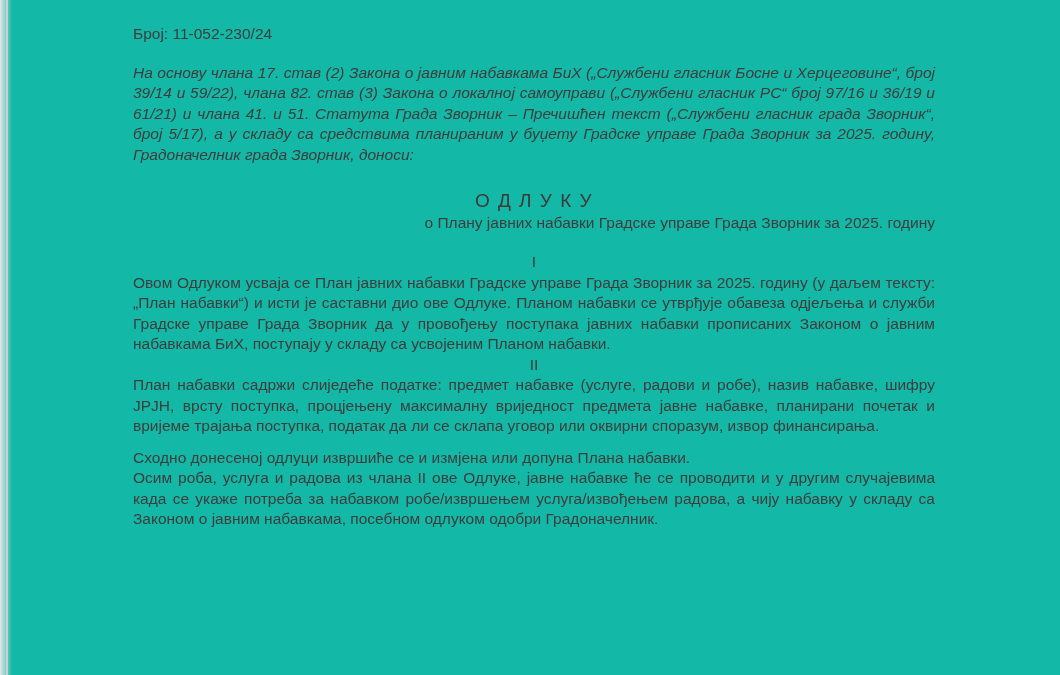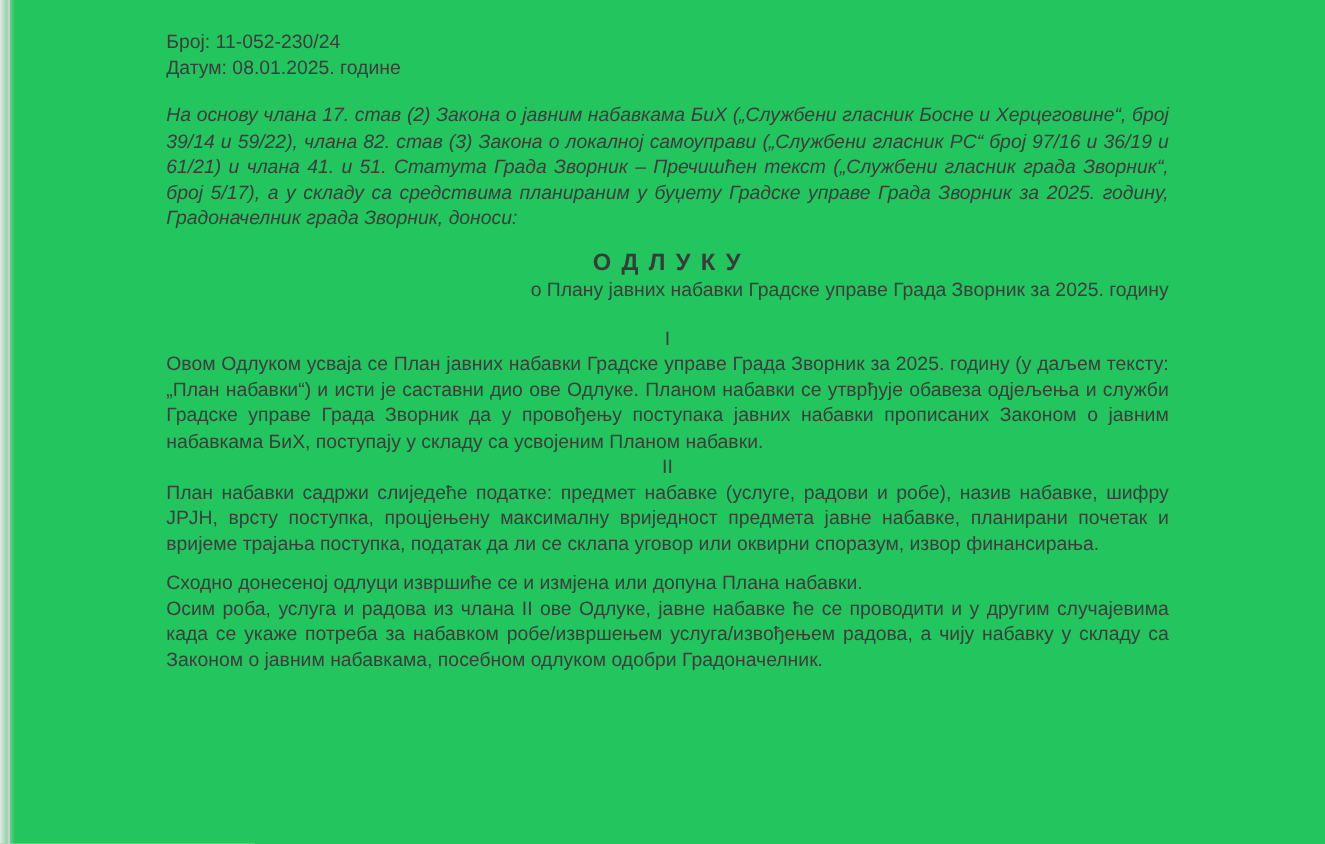--- a/index.html
+++ b/index.html
@@ -11,21 +11,21 @@
     width: 1060px;
     height: 675px;
     overflow: hidden;
     position: relative;
     font-family: "Liberation Sans", sans-serif;
     color: #3d3d3d;
   }
   .page {
     position: absolute;
     inset: 0;
-    background: #22c55e;
+    background: #14b8a6;
   }
   .edge-shade {
     position: absolute;
     left: 0; top: 0; bottom: 0;
     width: 12px;
     background: linear-gradient(to right, #e6e6e6, rgba(255,255,255,0));
   }
   .edge-line {
     position: absolute;
     left: 6px; top: 0; bottom: 0;
@@ -46,27 +46,26 @@
   }
   .para {
     margin: 0;
     text-align: justify;
   }
   .preamble {
     margin-top: 18px;
     font-style: italic;
   }
   .doc-title {
-    margin: 13px 0 0 0;
+    margin: 24px 0 0 0;
     text-align: center;
     font-size: 19px;
     line-height: 23px;
     letter-spacing: 1.5px;
     color: #3a3a3a;
-    font-weight: bold;
   }
   .doc-subtitle {
     margin: 0;
     text-align: right;
     line-height: 21px;
   }
   .section-numeral {
     margin: 0;
     text-align: center;
     line-height: 20.5px;
@@ -82,21 +81,20 @@
 </head>
 <body>
 
 <div class="page">
   <div class="edge-shade"></div>
   <div class="edge-line"></div>
 
   <div class="content">
 
     <p class="hdr-line">Број: 11-052-230/24</p>
-    <p class="hdr-line">Датум: 08.01.2025. године</p>
 
     <p class="para preamble">На основу члана 17. став (2) Закона о јавним набавкама БиХ („Службени гласник Босне и Херцеговине“, број 39/14 и 59/22), члана 82. став (3) Закона о локалној самоуправи („Службени гласник РС“ број 97/16 и 36/19 и 61/21) и члана 41. и 51. Статута Града Зворник – Пречишћен текст („Службени гласник града Зворник“, број 5/17), а у складу са средствима планираним у буџету Градске управе Града Зворник за 2025. годину, Градоначелник града Зворник, доноси:</p>
 
     <p class="doc-title">О Д Л У К У</p>
     <p class="doc-subtitle">о Плану јавних набавки Градске управе Града Зворник за 2025. годину</p>
 
     <p class="section-numeral first-numeral">I</p>
     <p class="para">Овом Одлуком усваја се План јавних набавки Градске управе Града Зворник за 2025. годину (у даљем тексту: „План набавки“) и исти је саставни дио ове Одлуке. Планом набавки се утврђује обавеза одјељења и служби Градске управе Града Зворник да у провођењу поступака јавних набавки прописаних Законом о јавним набавкама БиХ, поступају у складу са усвојеним Планом набавки.</p>
 
     <p class="section-numeral">II</p>

